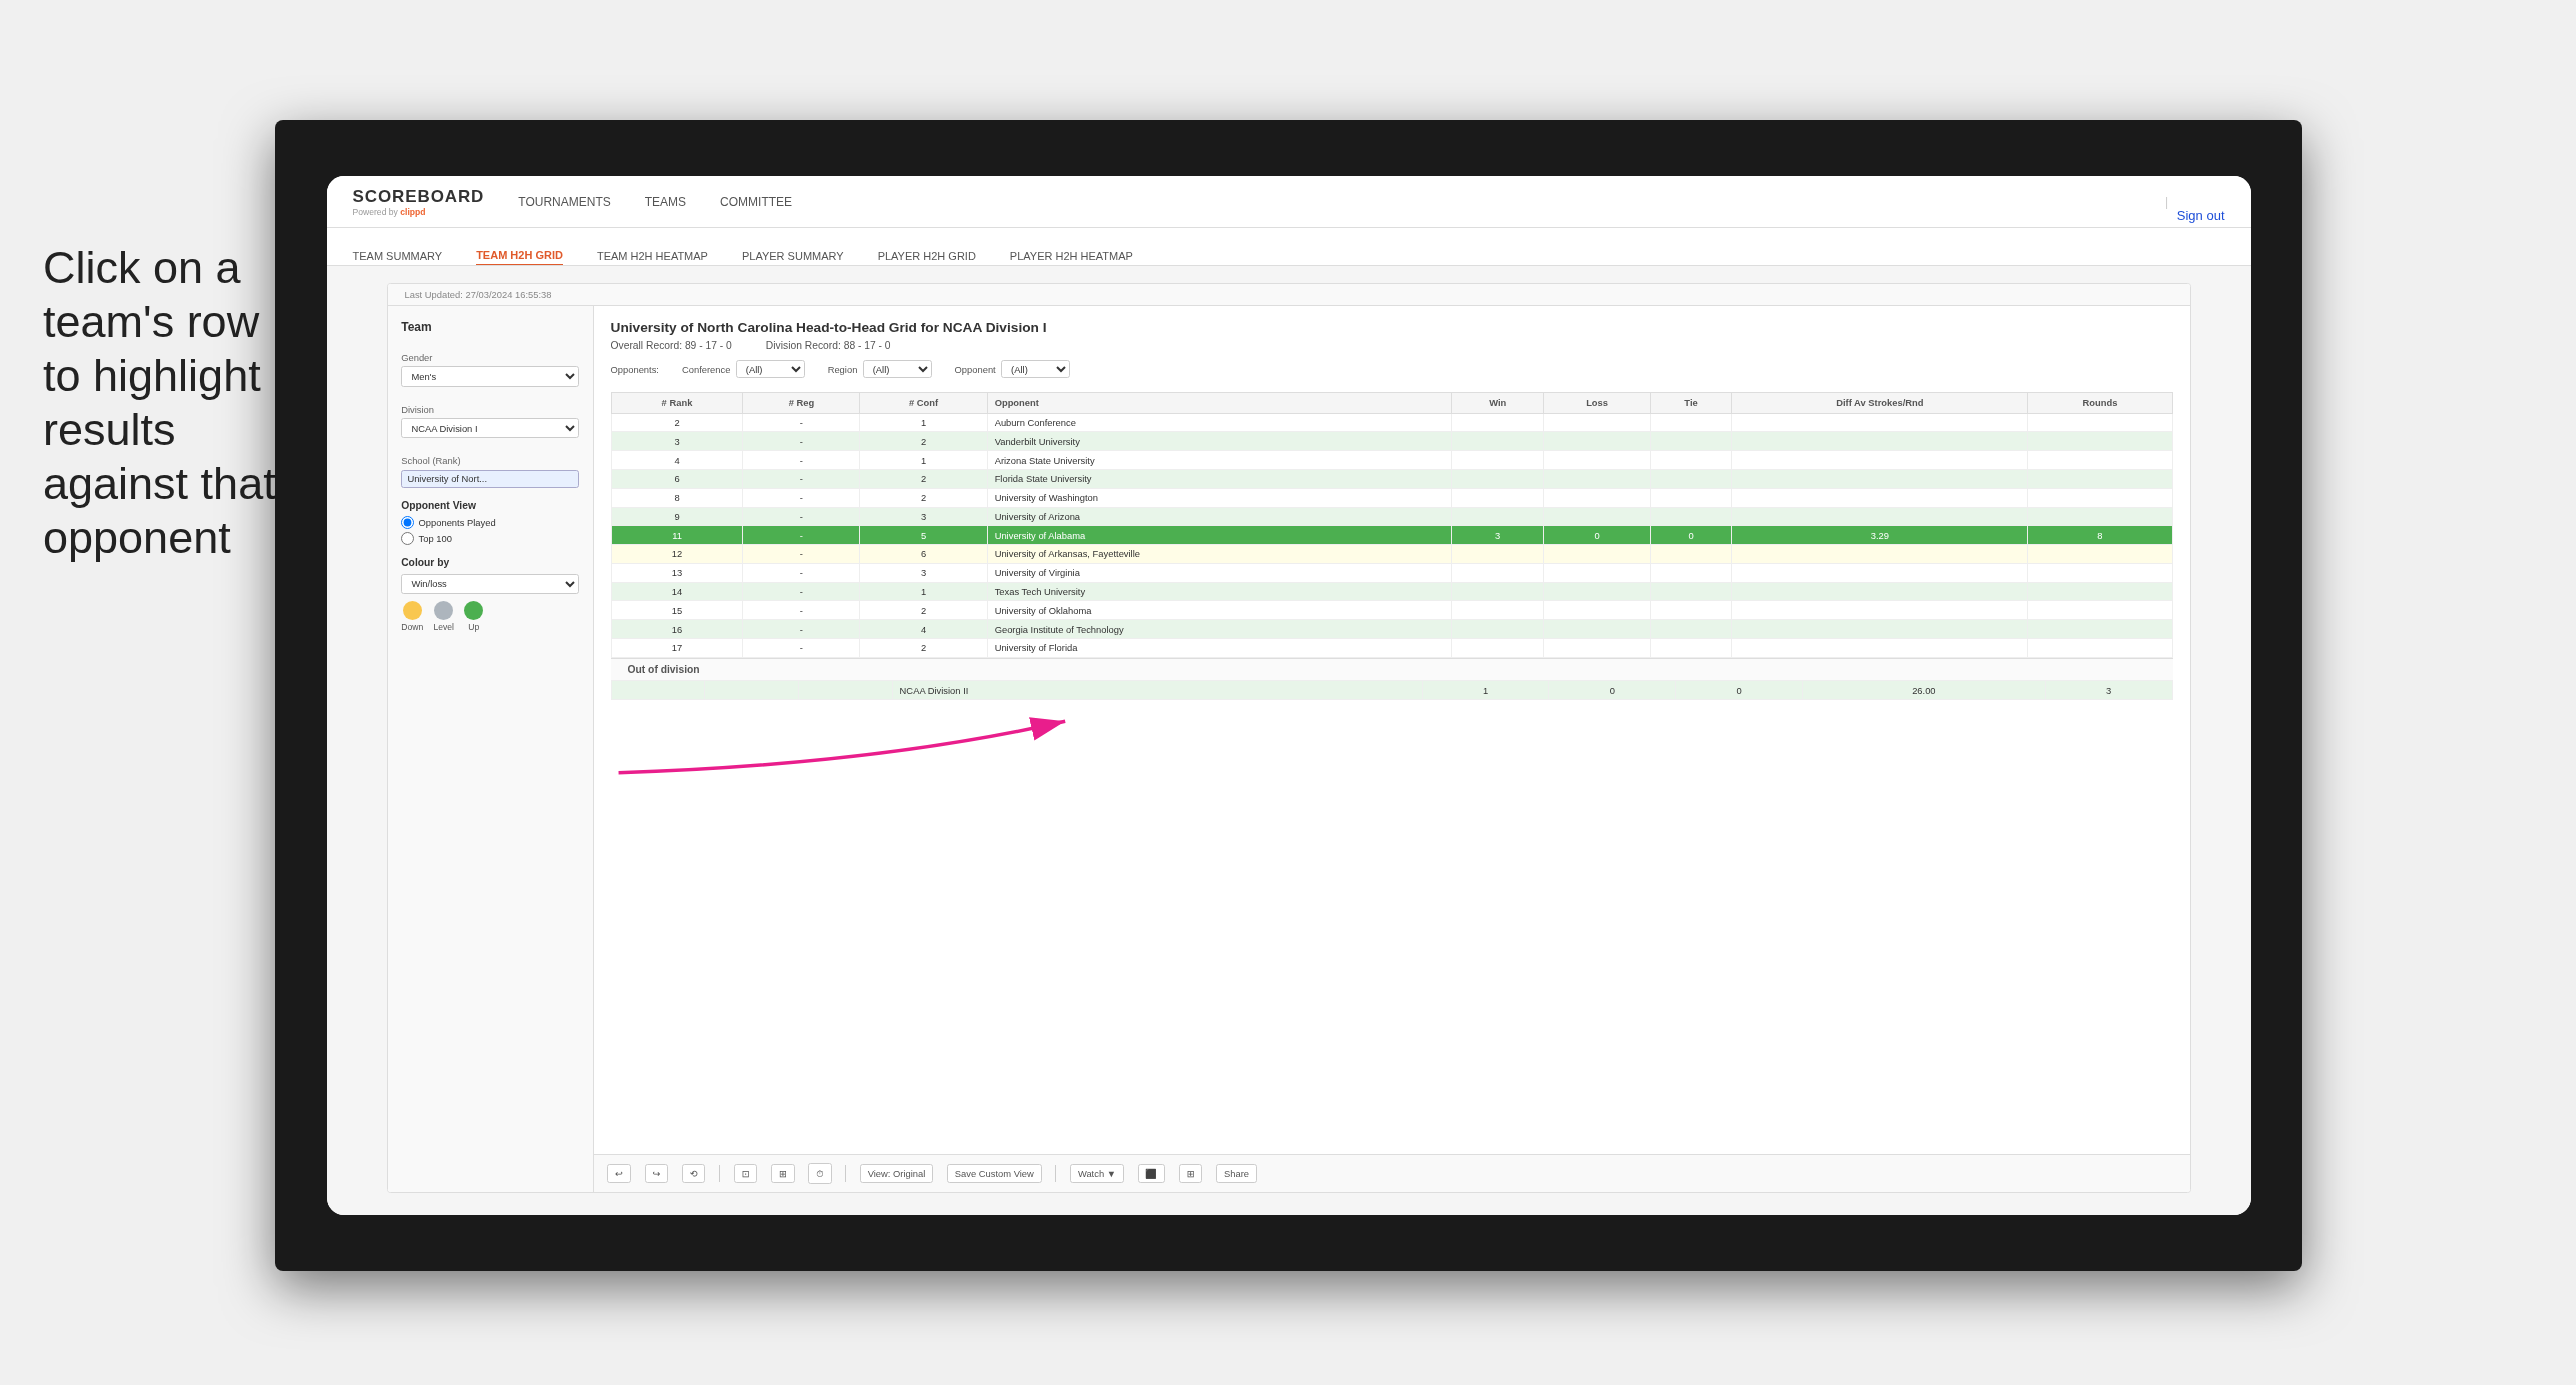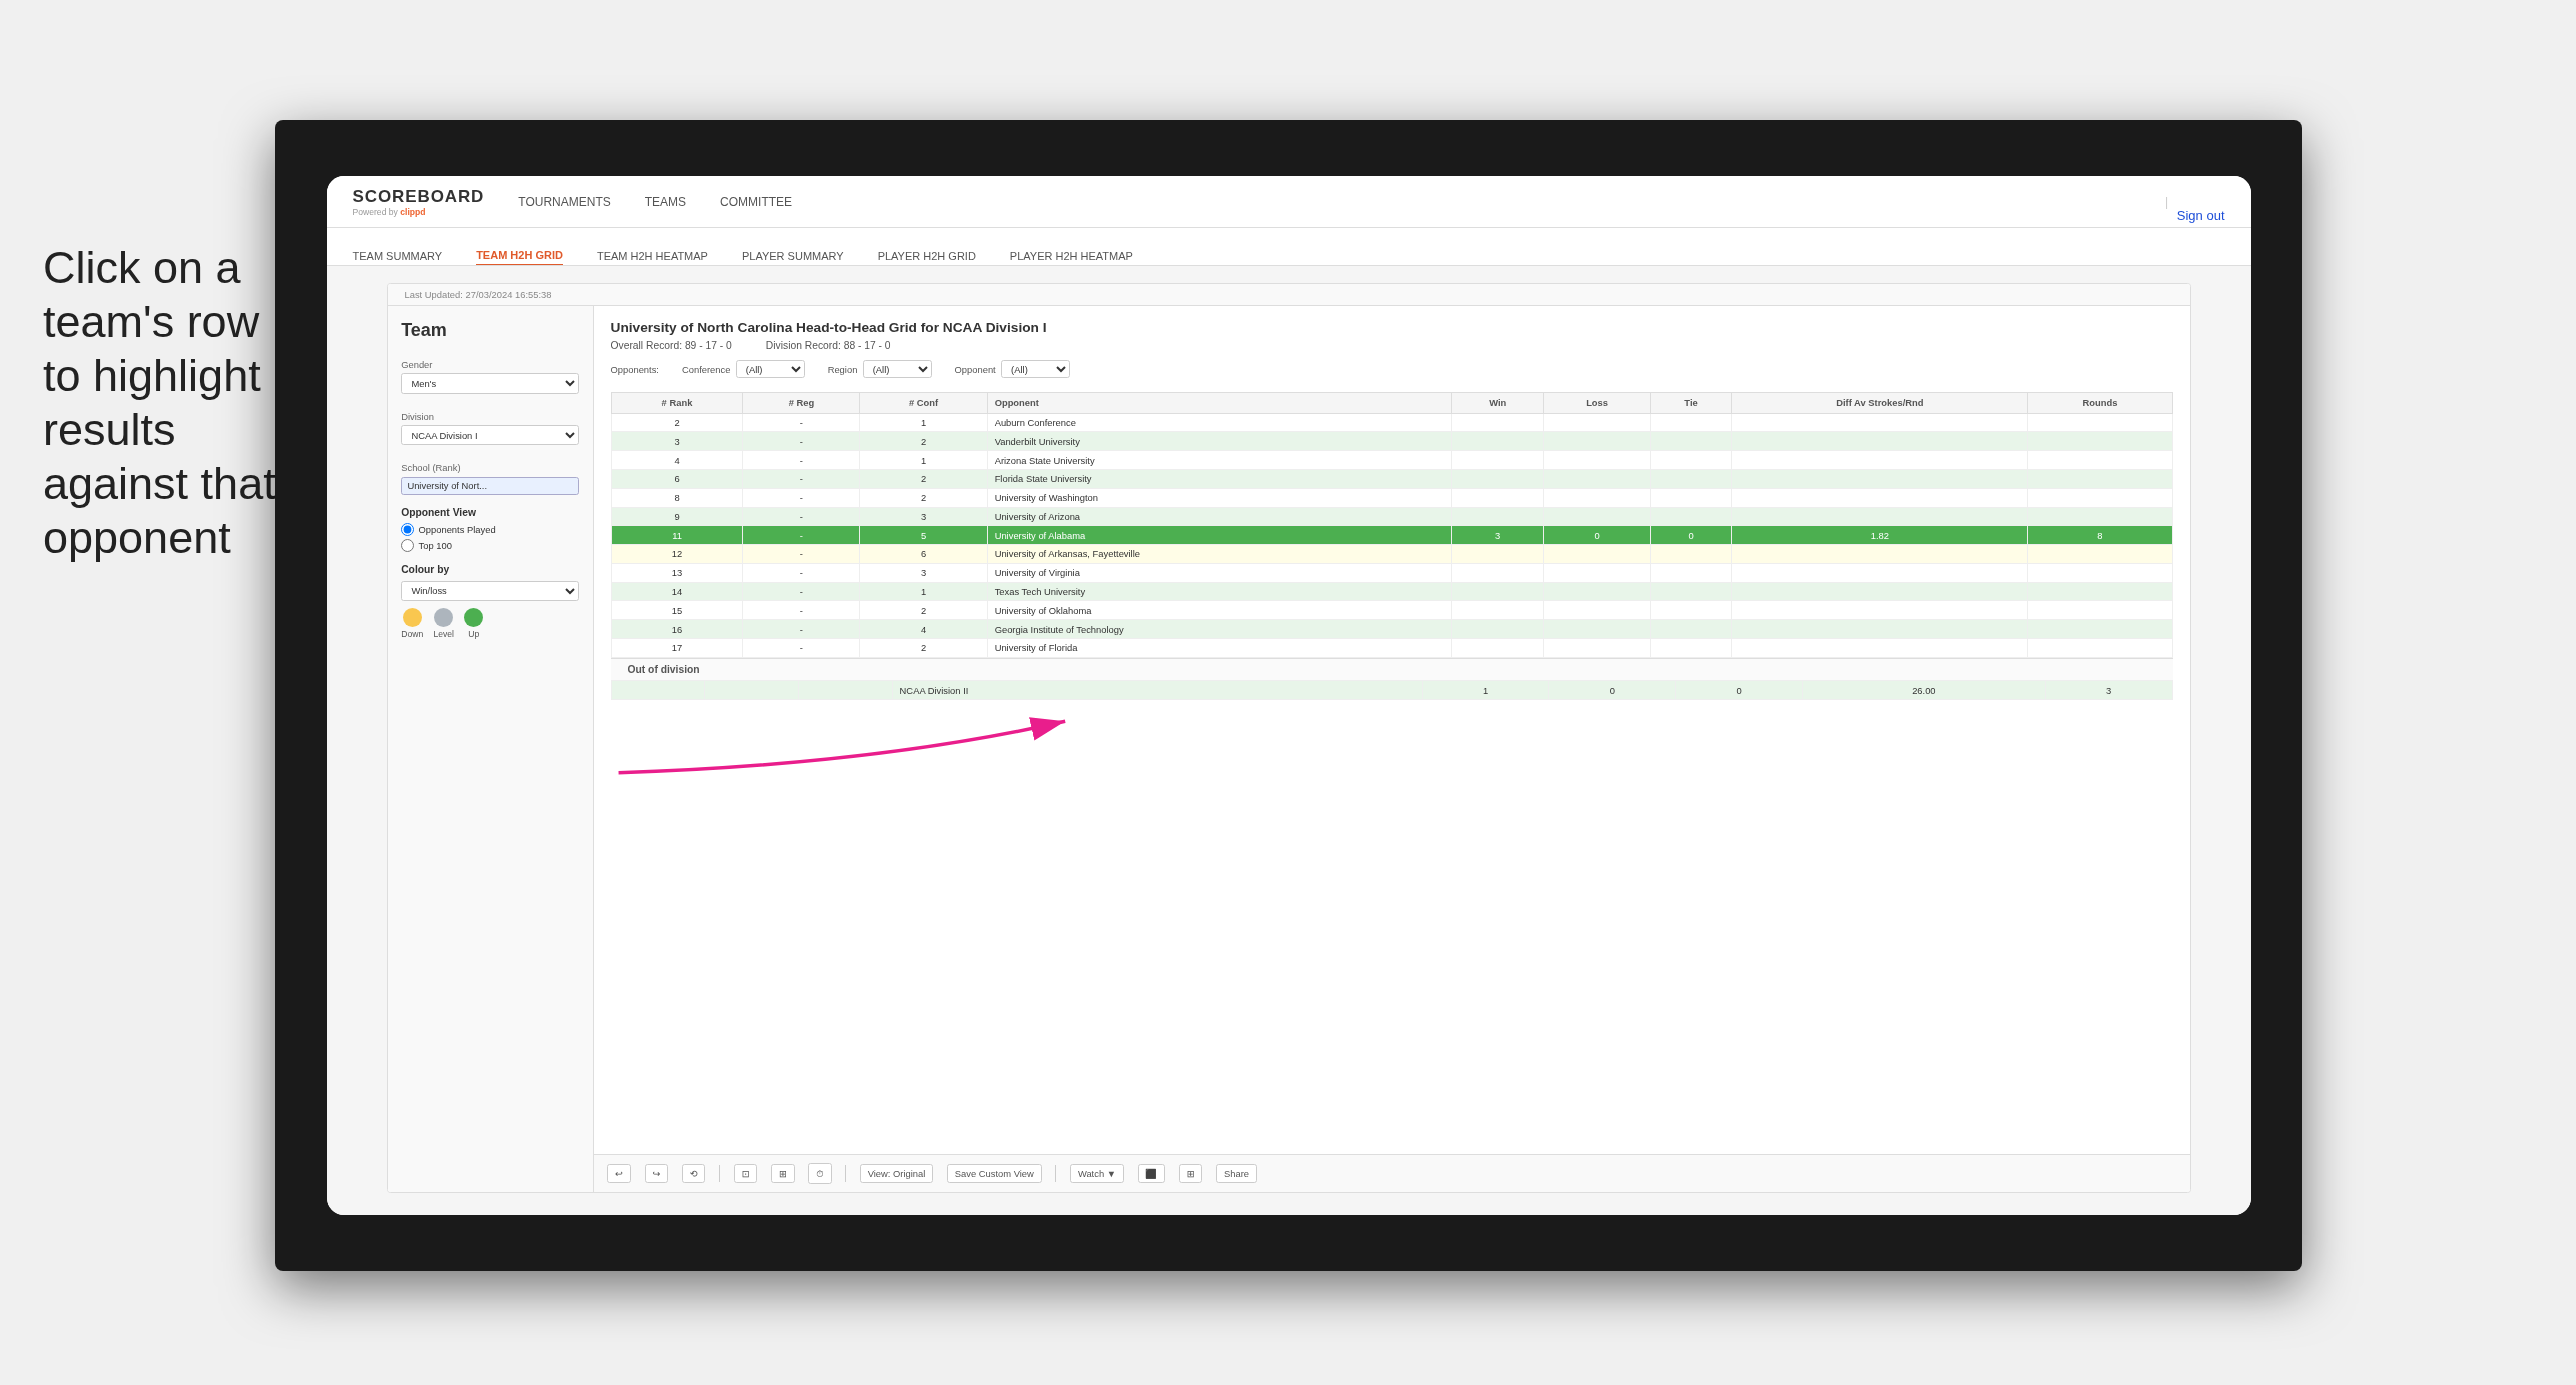--- a/index.html
+++ b/index.html
@@ -183,21 +183,21 @@
     .left-sidebar {
       width: 206px;
       background: #f9f9f9;
       border-right: 0.9px solid #ddd;
       padding: 13.7px;
       flex-shrink: 0;
       font-size: 10.3px;
     }
 
     .sidebar-section-title {
-      font-size: 18px;
+      font-size: 12px;
       font-weight: 700;
       color: #333;
       margin-bottom: 18px;
     }
 
     .sidebar-label {
       font-size: 9.4px;
       color: #666;
       margin-bottom: 3.4px;
       margin-top: 17px;
@@ -649,21 +649,21 @@
                       <td></td>
                     </tr>
                     <tr class="row-highlighted">
                       <td>11</td>
                       <td>-</td>
                       <td>5</td>
                       <td class="left-align">University of Alabama</td>
                       <td>3</td>
                       <td>0</td>
                       <td>0</td>
-                      <td>1.82</td>
+                      <td>3.29</td>
                       <td>8</td>
                     </tr>
                     <tr class="row-light-yellow">
                       <td>12</td>
                       <td>-</td>
                       <td>6</td>
                       <td class="left-align">University of Arkansas, Fayetteville</td>
                       <td></td>
                       <td></td>
                       <td></td>

